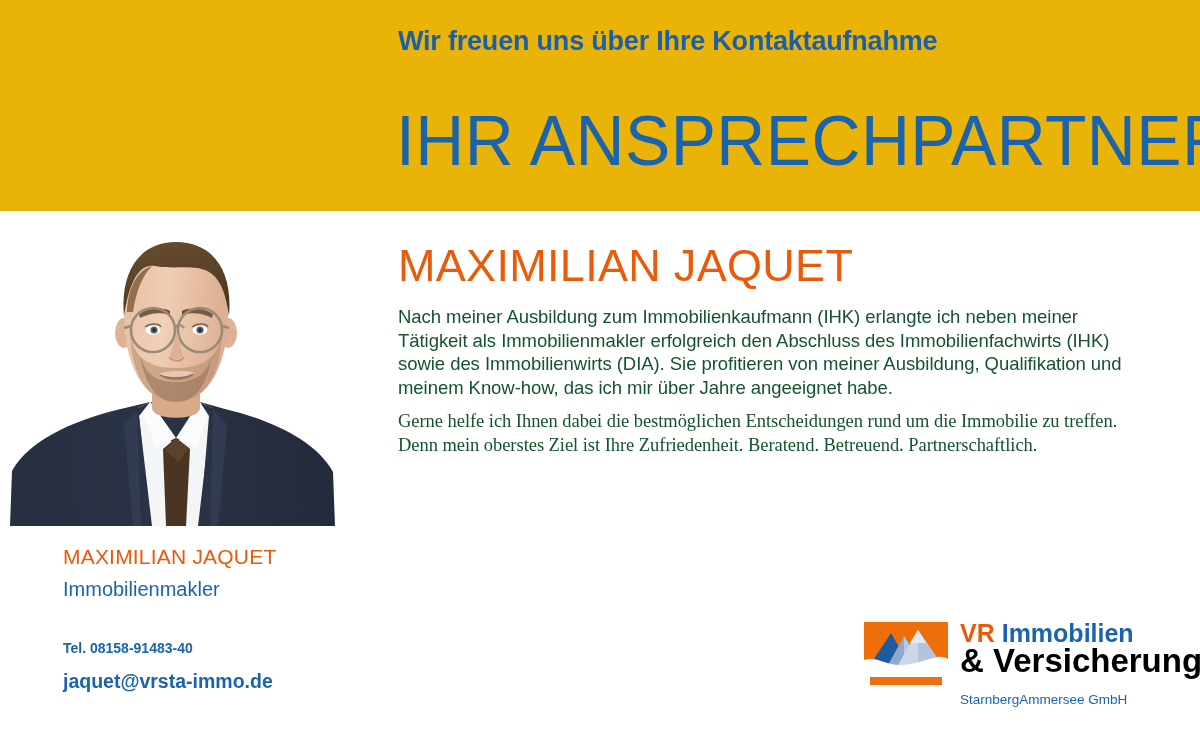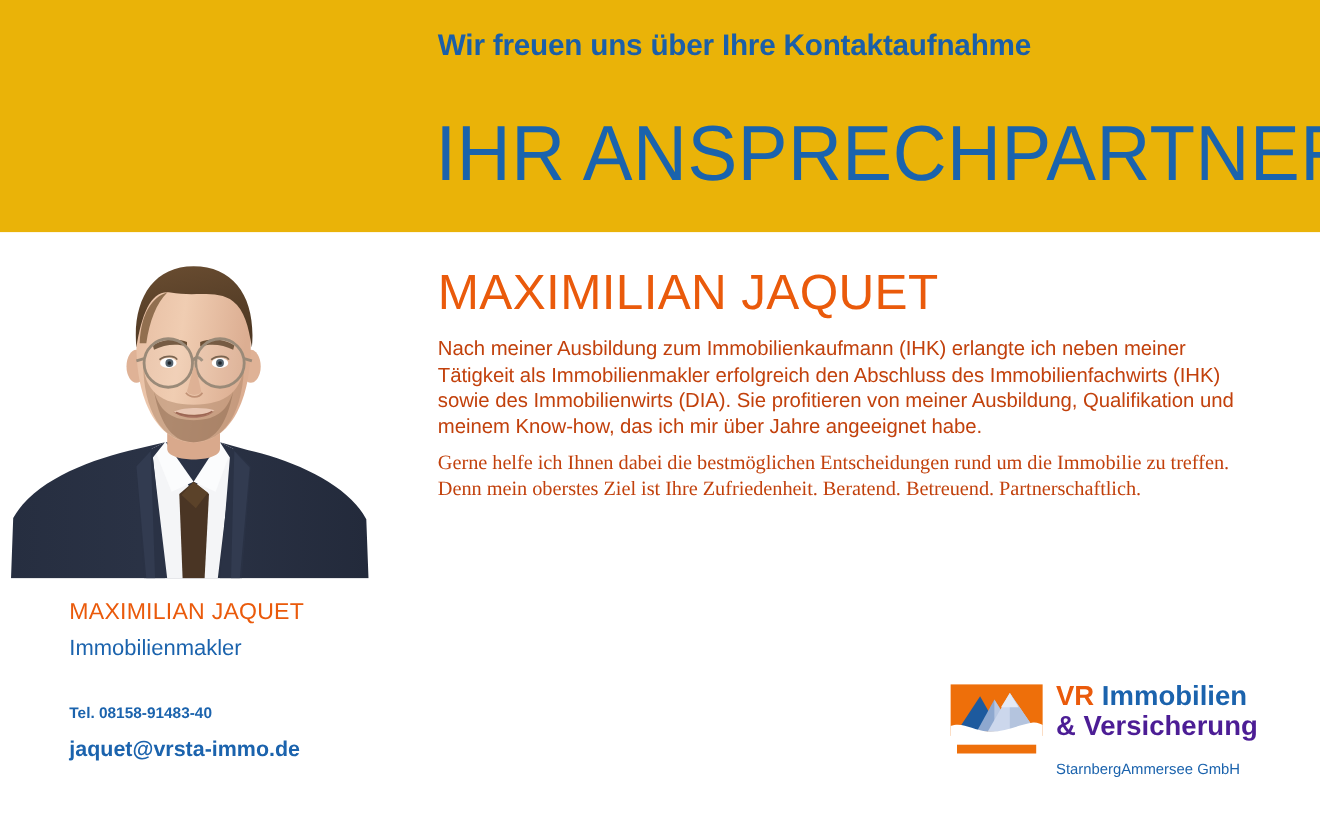--- a/index.html
+++ b/index.html
@@ -70,21 +70,21 @@
     font-weight: 400;
     color: #ea5a0b;
     letter-spacing: 0.3px;
     white-space: nowrap;
   }
   .bio {
     position: absolute;
     left: 398px;
     top: 305px;
     width: 745px;
-    color: #c2410c;
+    color: #14532d;
     font-size: 18.5px;
     line-height: 23.5px;
     letter-spacing: -0.05px;
   }
   .bio p { margin: 0; }
   .bio p.second { margin-top: 11px; font-family: Liberation Serif, serif; }
 
   
   .contact-name {
     position: absolute;
@@ -146,24 +146,24 @@
   }
   .logo-line1 {
     font-size: 25px;
     line-height: 27px;
     font-weight: 700;
     color: #1b63ad;
     white-space: nowrap;
   }
   .logo-line1 .vr { color: #ea5a0b; }
   .logo-line2 {
-    font-size: 25px;
+    font-size: 33px;
     line-height: 27px;
     font-weight: 700;
-    color: #4c1d95;
+    color: #000000;
     white-space: nowrap;
   }
   .logo-sub {
     margin-top: 18px;
     font-size: 13.5px;
     line-height: 16px;
     font-weight: 400;
     color: #1b63ad;
     white-space: nowrap;
   }

